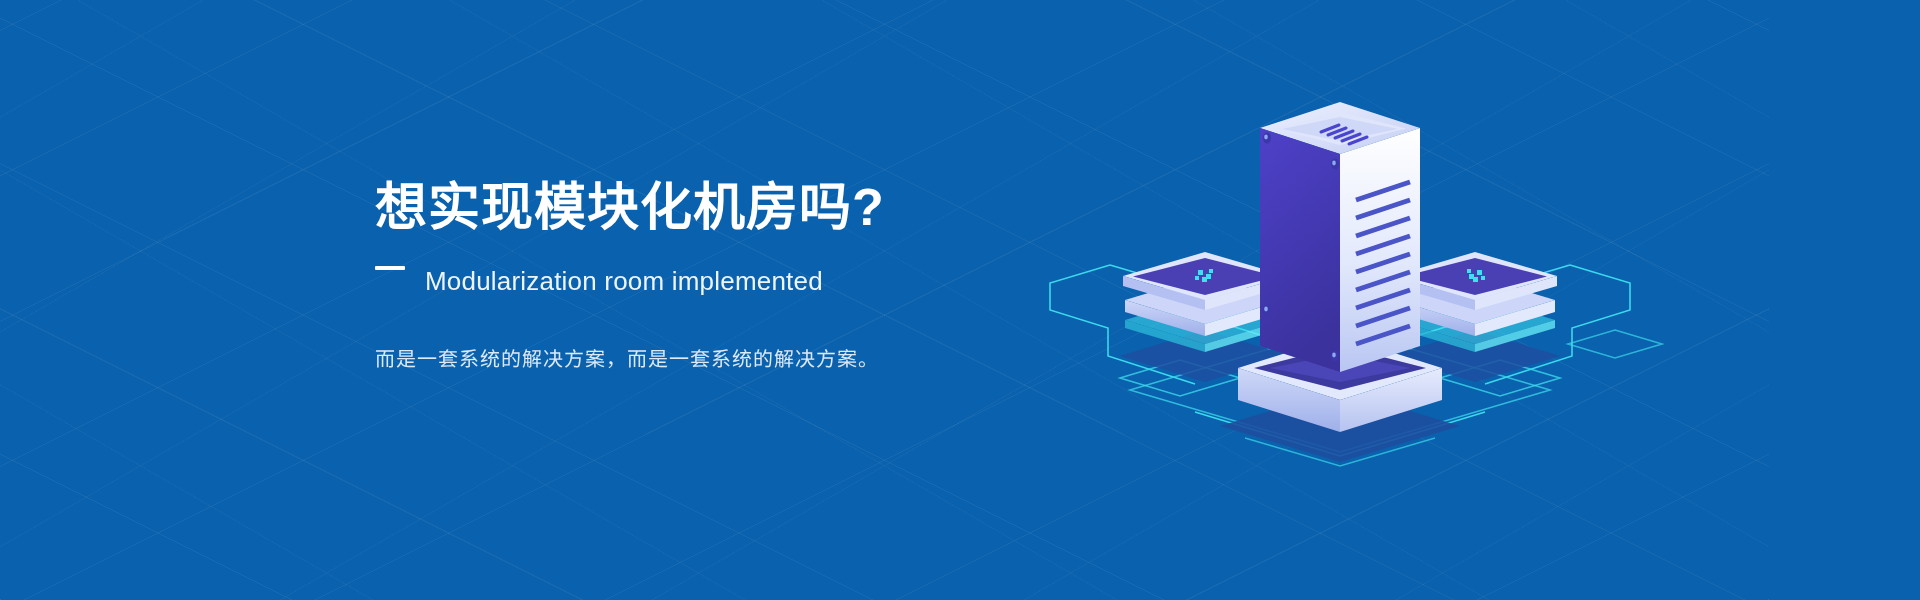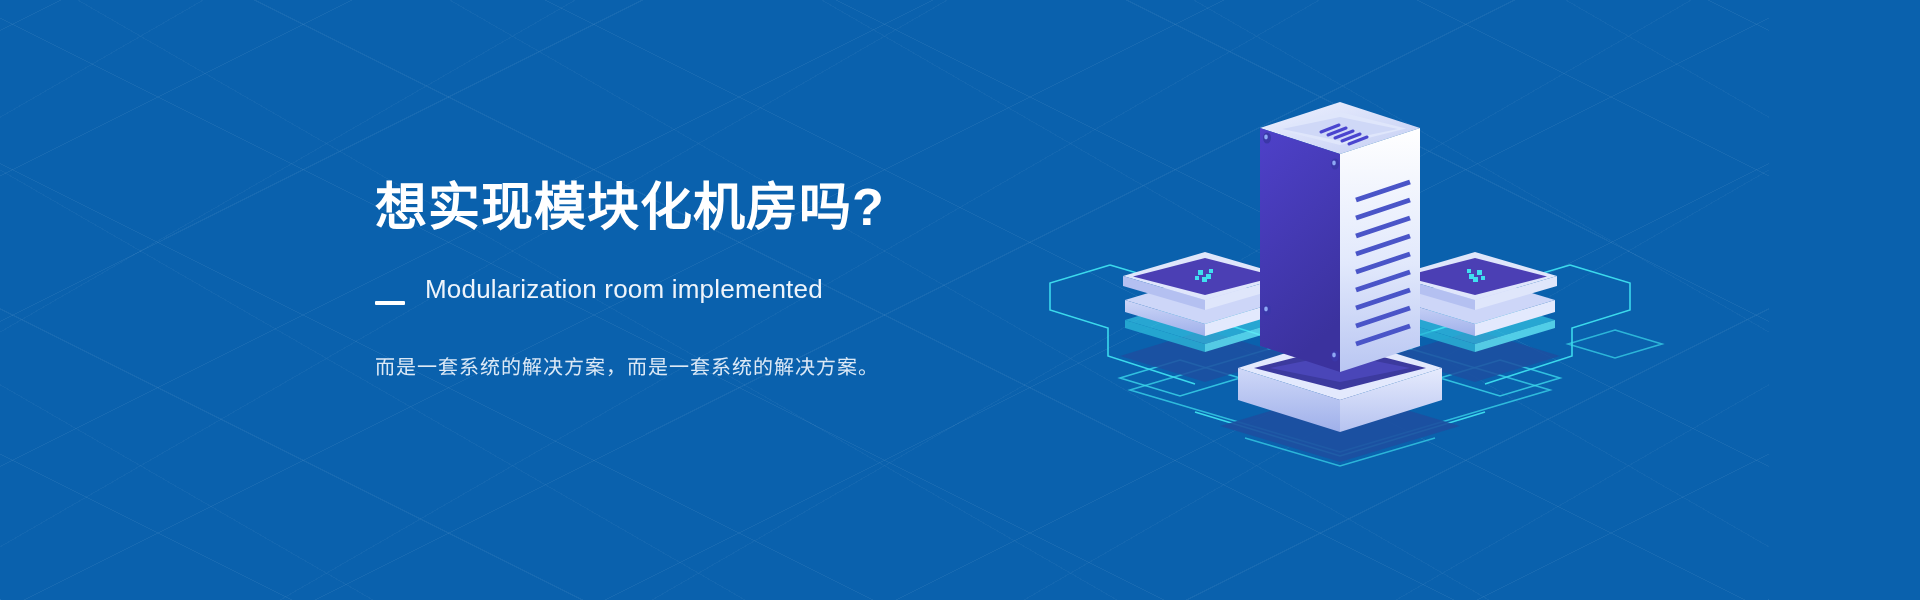--- a/index.html
+++ b/index.html
@@ -39,21 +39,21 @@
 
   
   #copy{
     position:absolute;left:375px;top:178px;width:700px;
   }
   #headline{
     font-size:52px;line-height:1.12;font-weight:700;color:#ffffff;
     letter-spacing:1px;margin:0;white-space:nowrap;
   }
   #sub-row{
-    display:flex;align-items:flex-end;gap:20px;margin-top:38px;
+    display:flex;align-items:flex-start;gap:20px;margin-top:30px;
   }
   #sub-dash{
     width:30px;height:4px;background:#ffffff;border-radius:1px;flex:none;
   }
   #subtitle{
     font-size:26px;color:#eef4fb;font-weight:400;letter-spacing:.2px;
     white-space:nowrap;
   }
   #description{
     margin-top:46px;font-size:20px;color:#dce9f6;letter-spacing:1px;

